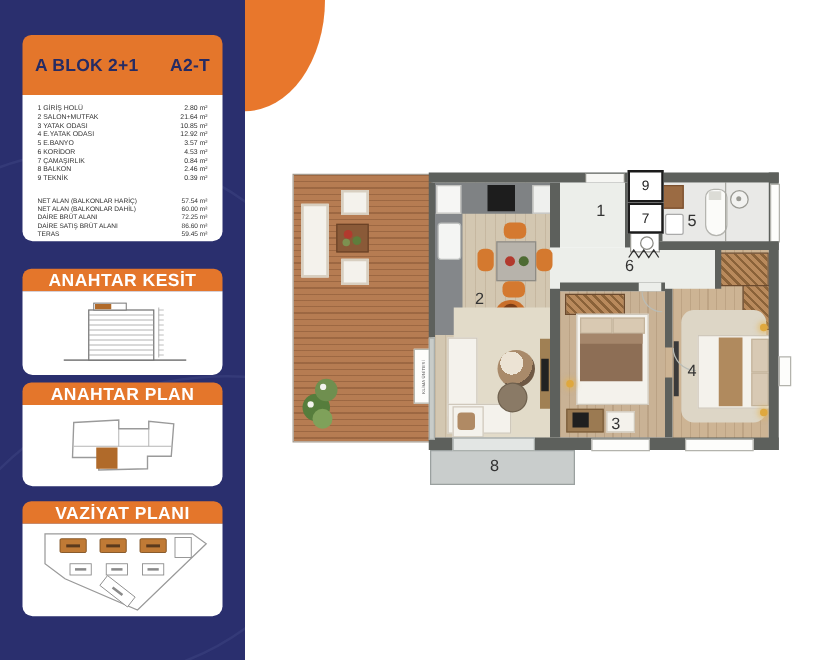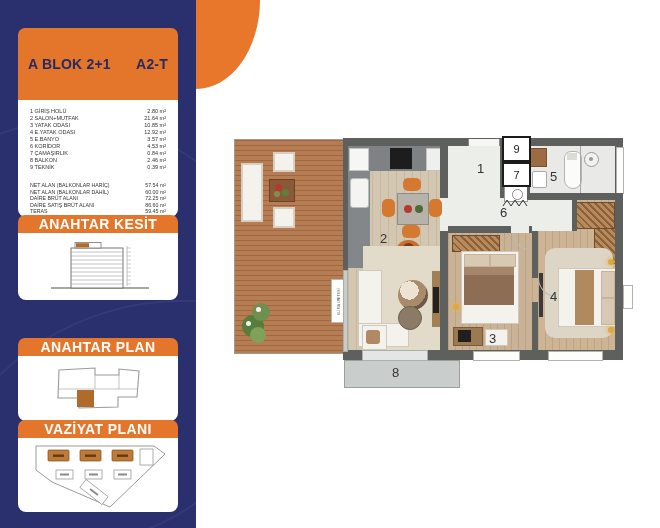--- a/index.html
+++ b/index.html
@@ -11,21 +11,21 @@
   .sidebar{position:absolute;left:0;top:0;width:196px;height:528px;background:#2a2f6e;overflow:hidden;}
   .arc{position:absolute;border:2px solid rgba(150,160,220,.10);border-radius:50%;}
   .swoosh{position:absolute;left:196px;top:0;width:64px;height:89px;background:#e8772c;
           border-bottom-right-radius:100% 100%;}
 
   .card{position:absolute;left:18px;width:160px;}
   .card-head{background:#e4762b;color:#fff;border-radius:7px 7px 0 0;display:flex;
              align-items:center;justify-content:center;font-weight:bold;}
   .card-body{background:#fff;border-radius:0 0 8px 8px;overflow:hidden;}
 
-  .unit-head{height:40px;justify-content:space-between;padding:16px 10px;color:#262b63;
+  .unit-head{height:40px;justify-content:space-between;padding:4px 10px;color:#262b63;
              background:#e4762b;align-items:center;}
   .unit-head .t{color:#262b63;font-size:14px;font-weight:bold;letter-spacing:.2px;}
   .sec-head{height:18px;font-size:14px;letter-spacing:.4px;}
 
   .shrink{transform:scale(.5);transform-origin:0 0;width:272px;}
   .row{display:flex;justify-content:space-between;font-size:11px;line-height:14px;color:#333;}
   .row .nm{white-space:nowrap;}
   .row .vl{white-space:nowrap;}
   .trow{display:flex;justify-content:space-between;font-size:10.5px;line-height:13px;color:#333;}
 
@@ -166,36 +166,36 @@
             <line x1="104" y1="30" x2="108" y2="30"></line>
           <line x1="104" y1="34" x2="108" y2="34"></line>
             <line x1="104" y1="38" x2="108" y2="38"></line>
           <line x1="104" y1="42" x2="108" y2="42"></line>
             <line x1="104" y1="46" x2="108" y2="46"></line>
         </g>
       </svg>
     </div>
   </div>
 
-  <div class="card" style="top:338px;">
+  <div class="card" style="top:306px;">
     <div class="card-head sec-head">
       <span>ANAHTAR PLAN</span>
     </div>
     <div class="card-body" style="height:65px;display:flex;align-items:center;justify-content:center;">
       <svg width="150" height="56" viewBox="0 0 150 56">
         <path d="M36,9 L72,7 L72,14 L96,14 L96,8 L116,10 L114,36 L95,36 L95,46 L56,47 L56,37 L35,37 Z" fill="#fff" stroke="#9a9a9a" stroke-width="1.1"></path>
         <line x1="72" y1="14" x2="72" y2="28" stroke="#aaa" stroke-width="0.7"></line>
         <line x1="36" y1="28" x2="114" y2="28" stroke="#aaa" stroke-width="0.7"></line>
         <line x1="96" y1="14" x2="96" y2="28" stroke="#aaa" stroke-width="0.7"></line>
         <rect x="54" y="29" width="17" height="17" fill="#b06a2a"></rect>
       </svg>
     </div>
   </div>
 
-  <div class="card" style="top:420px;text-align:right;">
+  <div class="card" style="top:401px;text-align:right;">
     <div class="card-head sec-head">
       <span>VAZİYAT PLANI</span>
     </div>
     <div class="card-body" style="height:74px;display:flex;align-items:center;justify-content:center;">
       <svg width="152" height="70" viewBox="0 0 152 70">
         <polygon points="14,6 132,6 143,14 88,67 30,42 14,30" fill="#fff" stroke="#9a9a9a" stroke-width="1"></polygon>
         <g stroke="#7d4e1f" stroke-width="0.7">
           <rect x="26" y="10" width="21" height="11" fill="#c07a35" rx="1"></rect>
           <rect x="58" y="10" width="21" height="11" fill="#c07a35" rx="1"></rect>
           <rect x="90" y="10" width="21" height="11" fill="#c07a35" rx="1"></rect>

